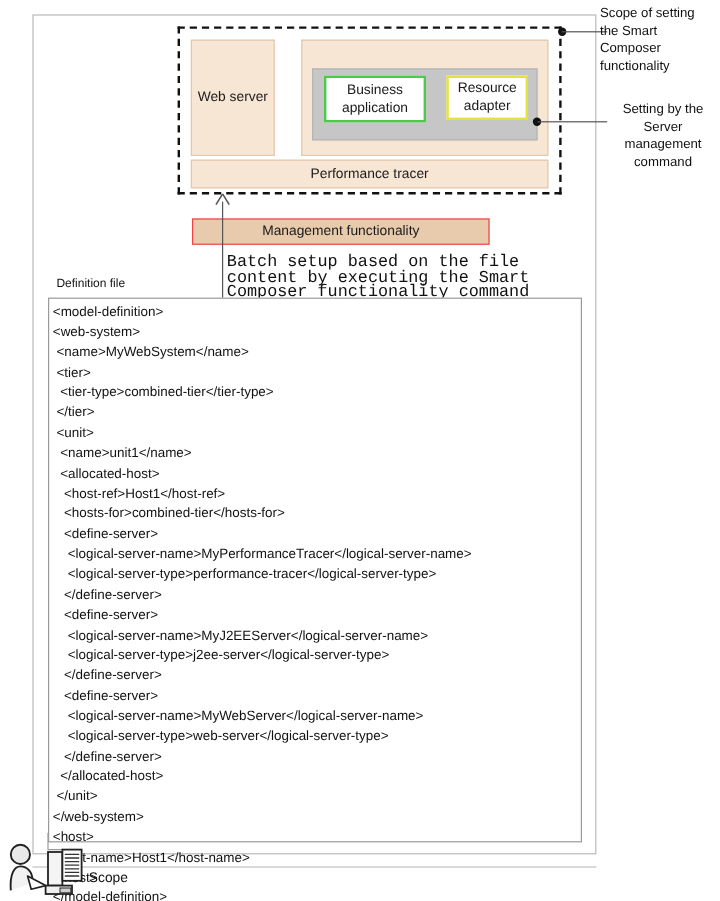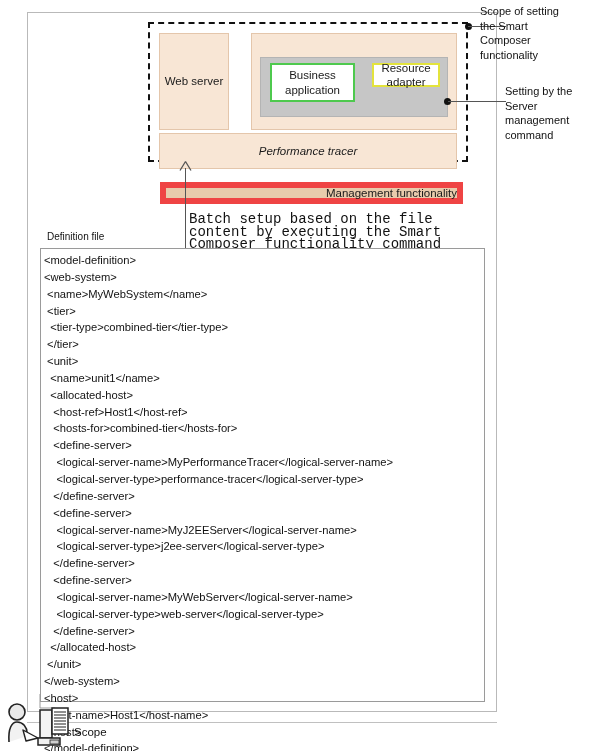--- a/index.html
+++ b/index.html
@@ -54,30 +54,30 @@
   .inner-white{
     background:#ffffff;
     display:flex;align-items:center;justify-content:center;
     text-align:center;font-size:11.5px;line-height:1.25;color:#1a1a1a;
   }
   #business-application-box{
     left:270px;top:63px;width:85px;height:39px;
     border:2px solid #4ec94e;
   }
   #resource-adapter-box{
-    left:372px;top:63px;width:68px;height:24px;
+    left:372px;top:63px;width:68px;height:37px;
     border:2px solid #e3e33c;
   }
-  #performance-tracer-box{left:159px;top:133px;width:298px;height:36px;font-style:italic;}
+  #performance-tracer-box{left:159px;top:133px;width:298px;height:24px;}
 
   
   #management-functionality-box{
-    left:160px;top:182px;width:303px;height:22px;
-    background:#e8cbac;border:6px solid #ef4444;
-    display:flex;align-items:center;justify-content:flex-end;
+    left:160px;top:182px;width:248px;height:22px;
+    background:#e8cbac;border:1px solid #ef4444;
+    display:flex;align-items:center;justify-content:center;
     font-size:11.5px;color:#1a1a1a;
   }
 
   
   #batch-arrow-line{
     left:185px;top:168px;width:1.4px;height:85px;
     background:#555;
   }
   #batch-arrow-head{
     left:179px;top:161px;width:13px;height:10px;
@@ -87,22 +87,22 @@
   
   #batch-caption{
     left:189px;top:213px;width:300px;
     font-size:14px;line-height:12.5px;color:#111;font-family:Liberation Mono, monospace;
   }
 
   
   .callout-text{
     font-size:11px;line-height:14.5px;color:#111;
   }
-  #scope-annotation{left:480px;top:4px;width:95px;}
-  #server-mgmt-annotation{left:505px;top:84px;width:95px;}
+  #scope-annotation{left:500px;top:4px;width:95px;}
+  #server-mgmt-annotation{left:505px;top:84px;width:95px;text-align:center;}
 
   .leader-line{background:#555;height:1.3px;}
   #scope-leader{left:468px;top:26px;width:38px;}
   #server-mgmt-leader{left:448px;top:101px;width:58px;}
 
   .anchor-dot{
     width:7px;height:7px;border-radius:50%;background:#111;
   }
   #scope-dot{left:465px;top:23px;}
   #server-mgmt-dot{left:444px;top:98px;}

